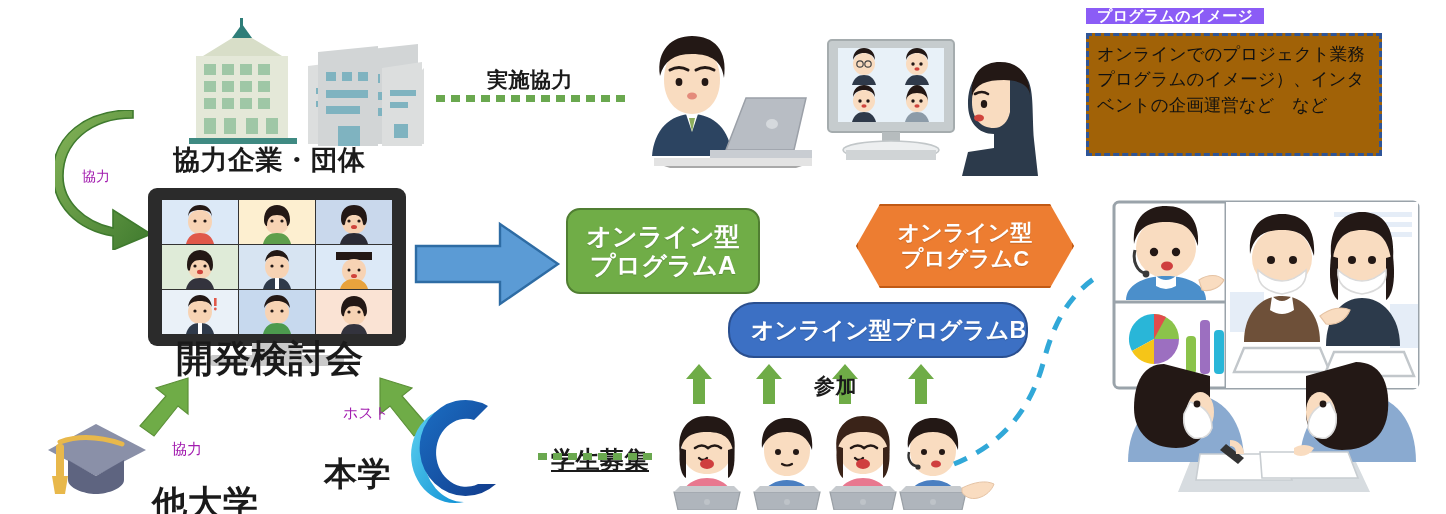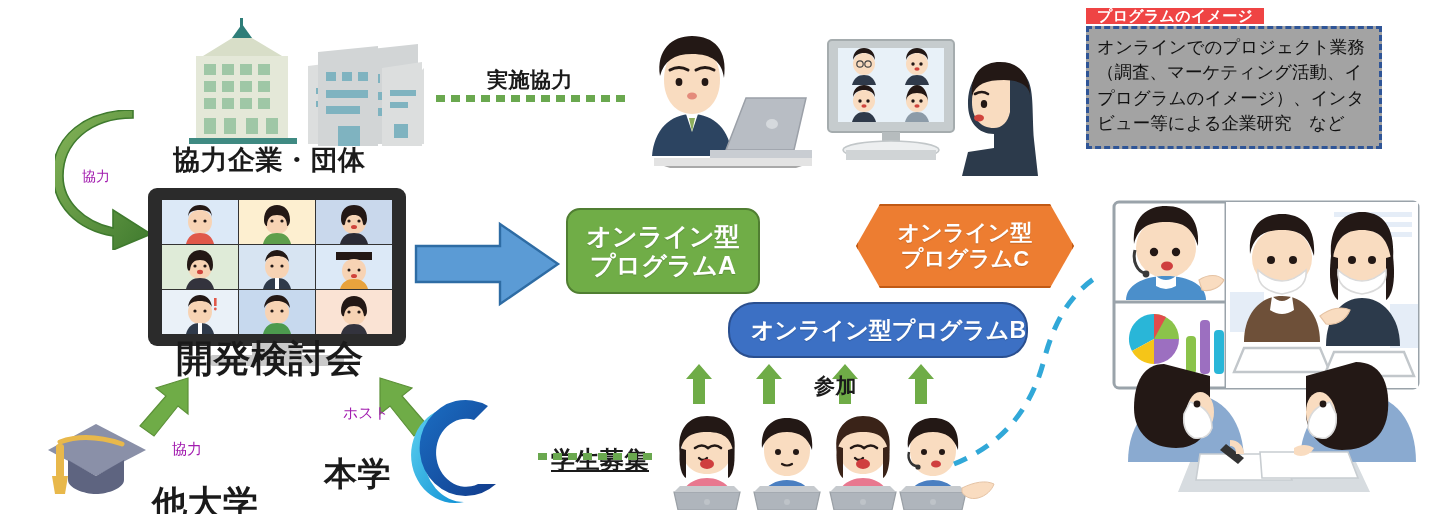--- a/index.html
+++ b/index.html
@@ -54,26 +54,26 @@
     clip-path:polygon(11% 0,89% 0,100% 50%,89% 100%,11% 100%,0 50%);
     display:flex;align-items:center;justify-content:center;
     color:#fff;font-weight:bold;font-size:22px;line-height:1.2;text-align:center;
     text-shadow:0 1px 1px rgba(0,0,0,.18);
   }
 
   
   #callout{left:1086px;top:8px;width:308px;height:160px;}
   .callout-badge{
     position:absolute;left:0;top:0;height:16px;padding:0 11px;
-    background:#ef4444;color:#fff;font-size:15px;font-weight:bold;
+    background:#8b5cf6;color:#fff;font-size:15px;font-weight:bold;
     display:flex;align-items:center;letter-spacing:.3px;
   }
   .callout-body{
-    position:absolute;left:0;top:18px;width:296px;height:123px;
-    border:3px dashed #2F5597;background:#a3a3a3;
+    position:absolute;left:0;top:25px;width:296px;height:123px;
+    border:3px dashed #2F5597;background:#a16207;
     padding:6px 8px 0 8px;box-sizing:border-box;
     font-size:17.5px;line-height:1.45;color:#111;
   }
 
   
   .dash-green{height:7px;background:repeating-linear-gradient(to right,#6AA84F 0,#6AA84F 9px,transparent 9px,transparent 15px);}
 
   
   .student{position:absolute;width:66px;height:86px;}
 
@@ -528,23 +528,22 @@
 <div class="abs nosel" style="left:952px;top:268px;">
   <svg width="160" height="200" viewBox="0 0 160 200" xmlns="http://www.w3.org/2000/svg">
     <path d="M2 196 C46 178 78 146 92 92 C102 54 118 26 146 8" stroke="#31A8D8" stroke-width="5" fill="none" stroke-dasharray="14 11" stroke-linecap="butt"></path>
   </svg>
 </div>
 
 <div class="abs" id="callout">
   <div class="callout-badge nosel">プログラムのイメージ</div>
   <div class="callout-body nosel">
     <div>オンラインでのプロジェクト業務</div>
-    <div>（調査、マーケティング活動、イ</div>
     <div>プログラムのイメージ）、インタ</div>
-    <div>ビュー等による企業研究　など</div>
+    <div>ベントの企画運営など　など</div>
   </div>
 </div>
 
 <div class="abs nosel" id="photo">
   <svg width="334" height="310" viewBox="0 0 334 310" xmlns="http://www.w3.org/2000/svg">
 
     <rect x="10" y="6" width="304" height="186" rx="5" fill="#fff" stroke="#9AA3AA" stroke-width="3"></rect>
     <line x1="122" y1="6" x2="122" y2="192" stroke="#9AA3AA" stroke-width="3"></line>
     <line x1="10" y1="106" x2="122" y2="106" stroke="#9AA3AA" stroke-width="3"></line>
 

